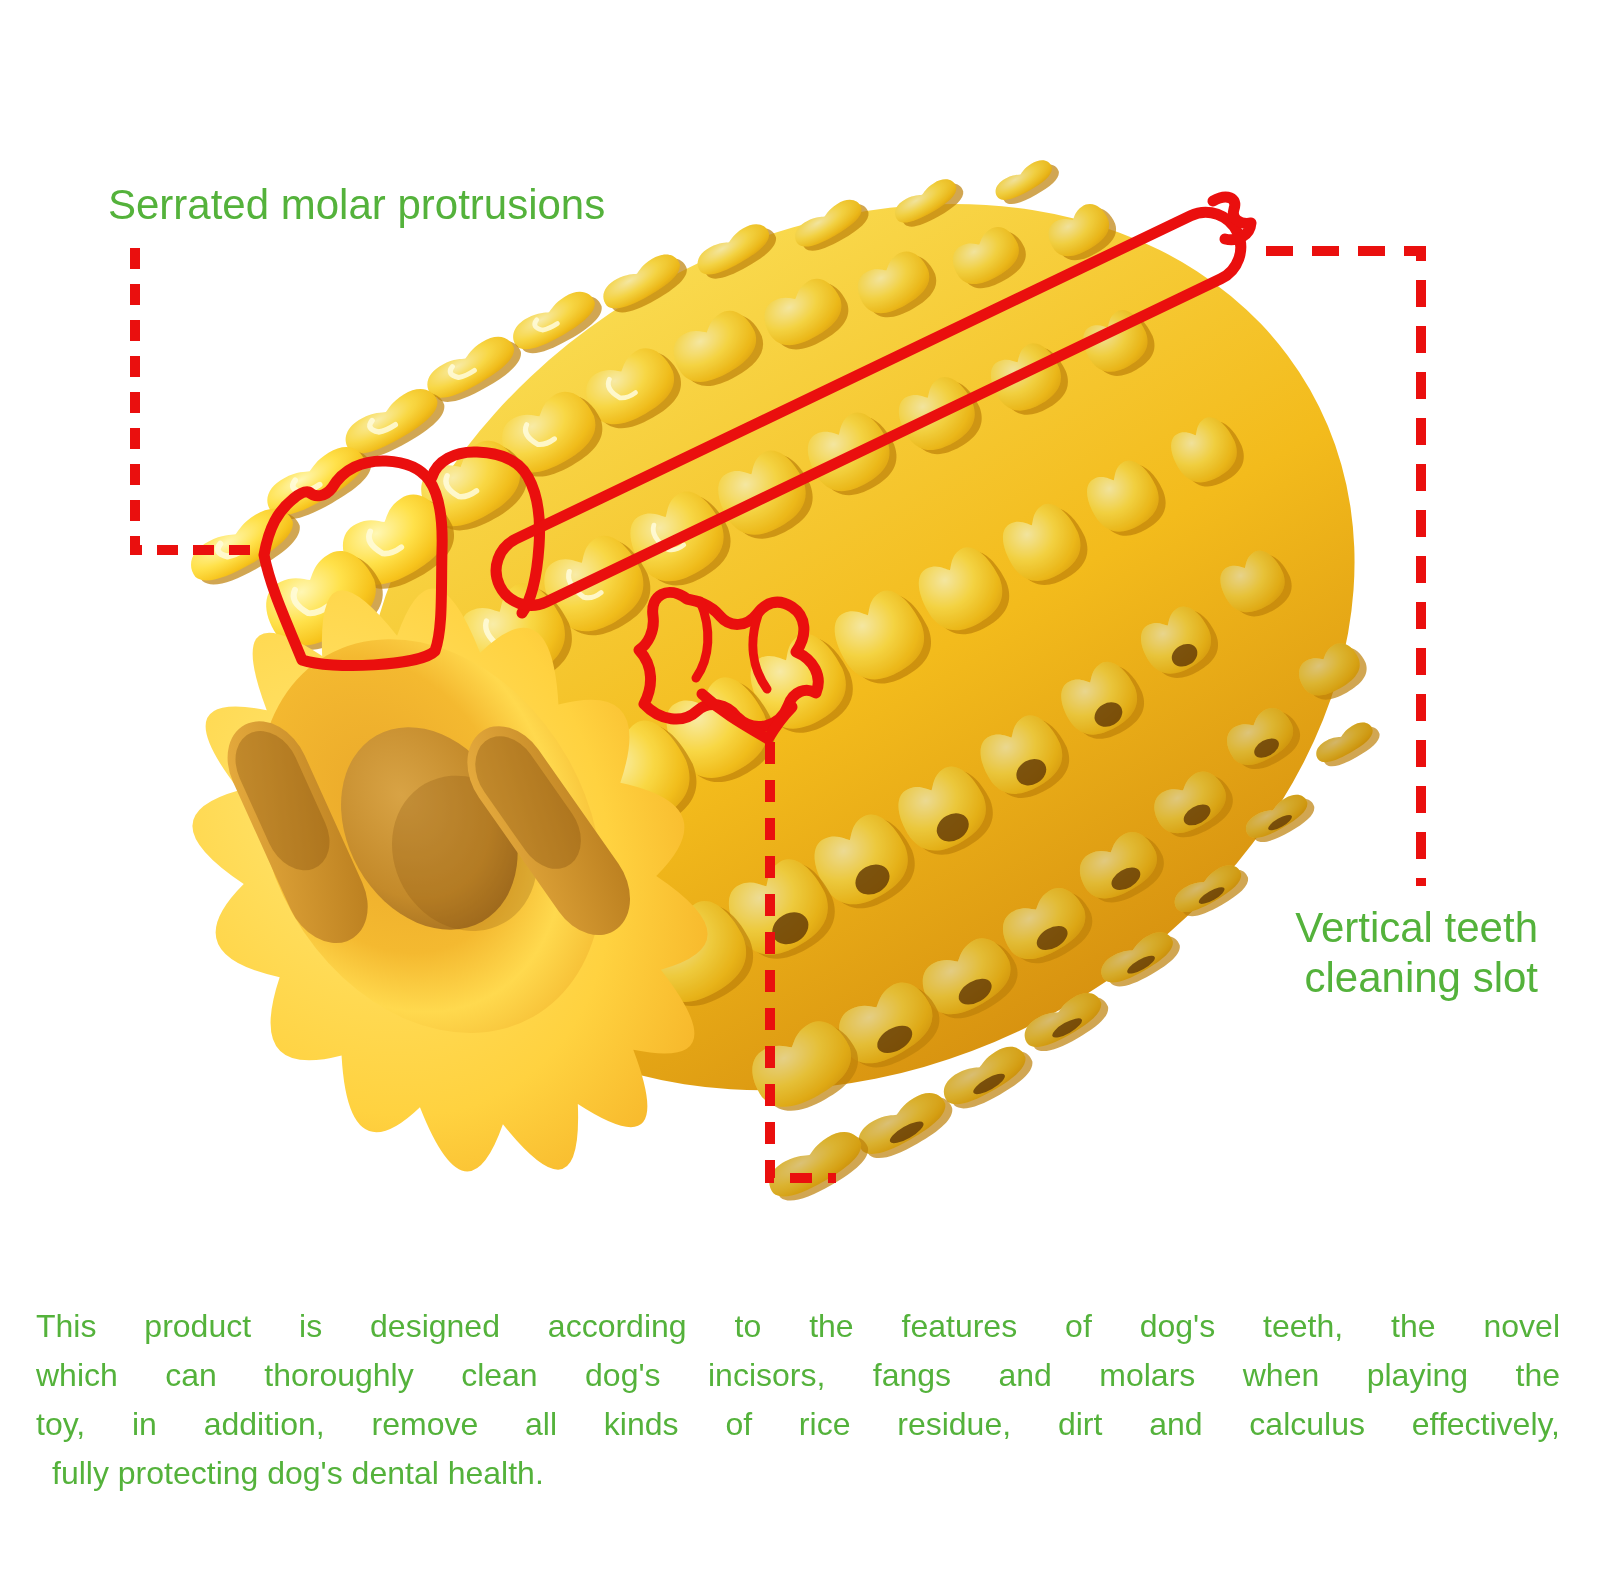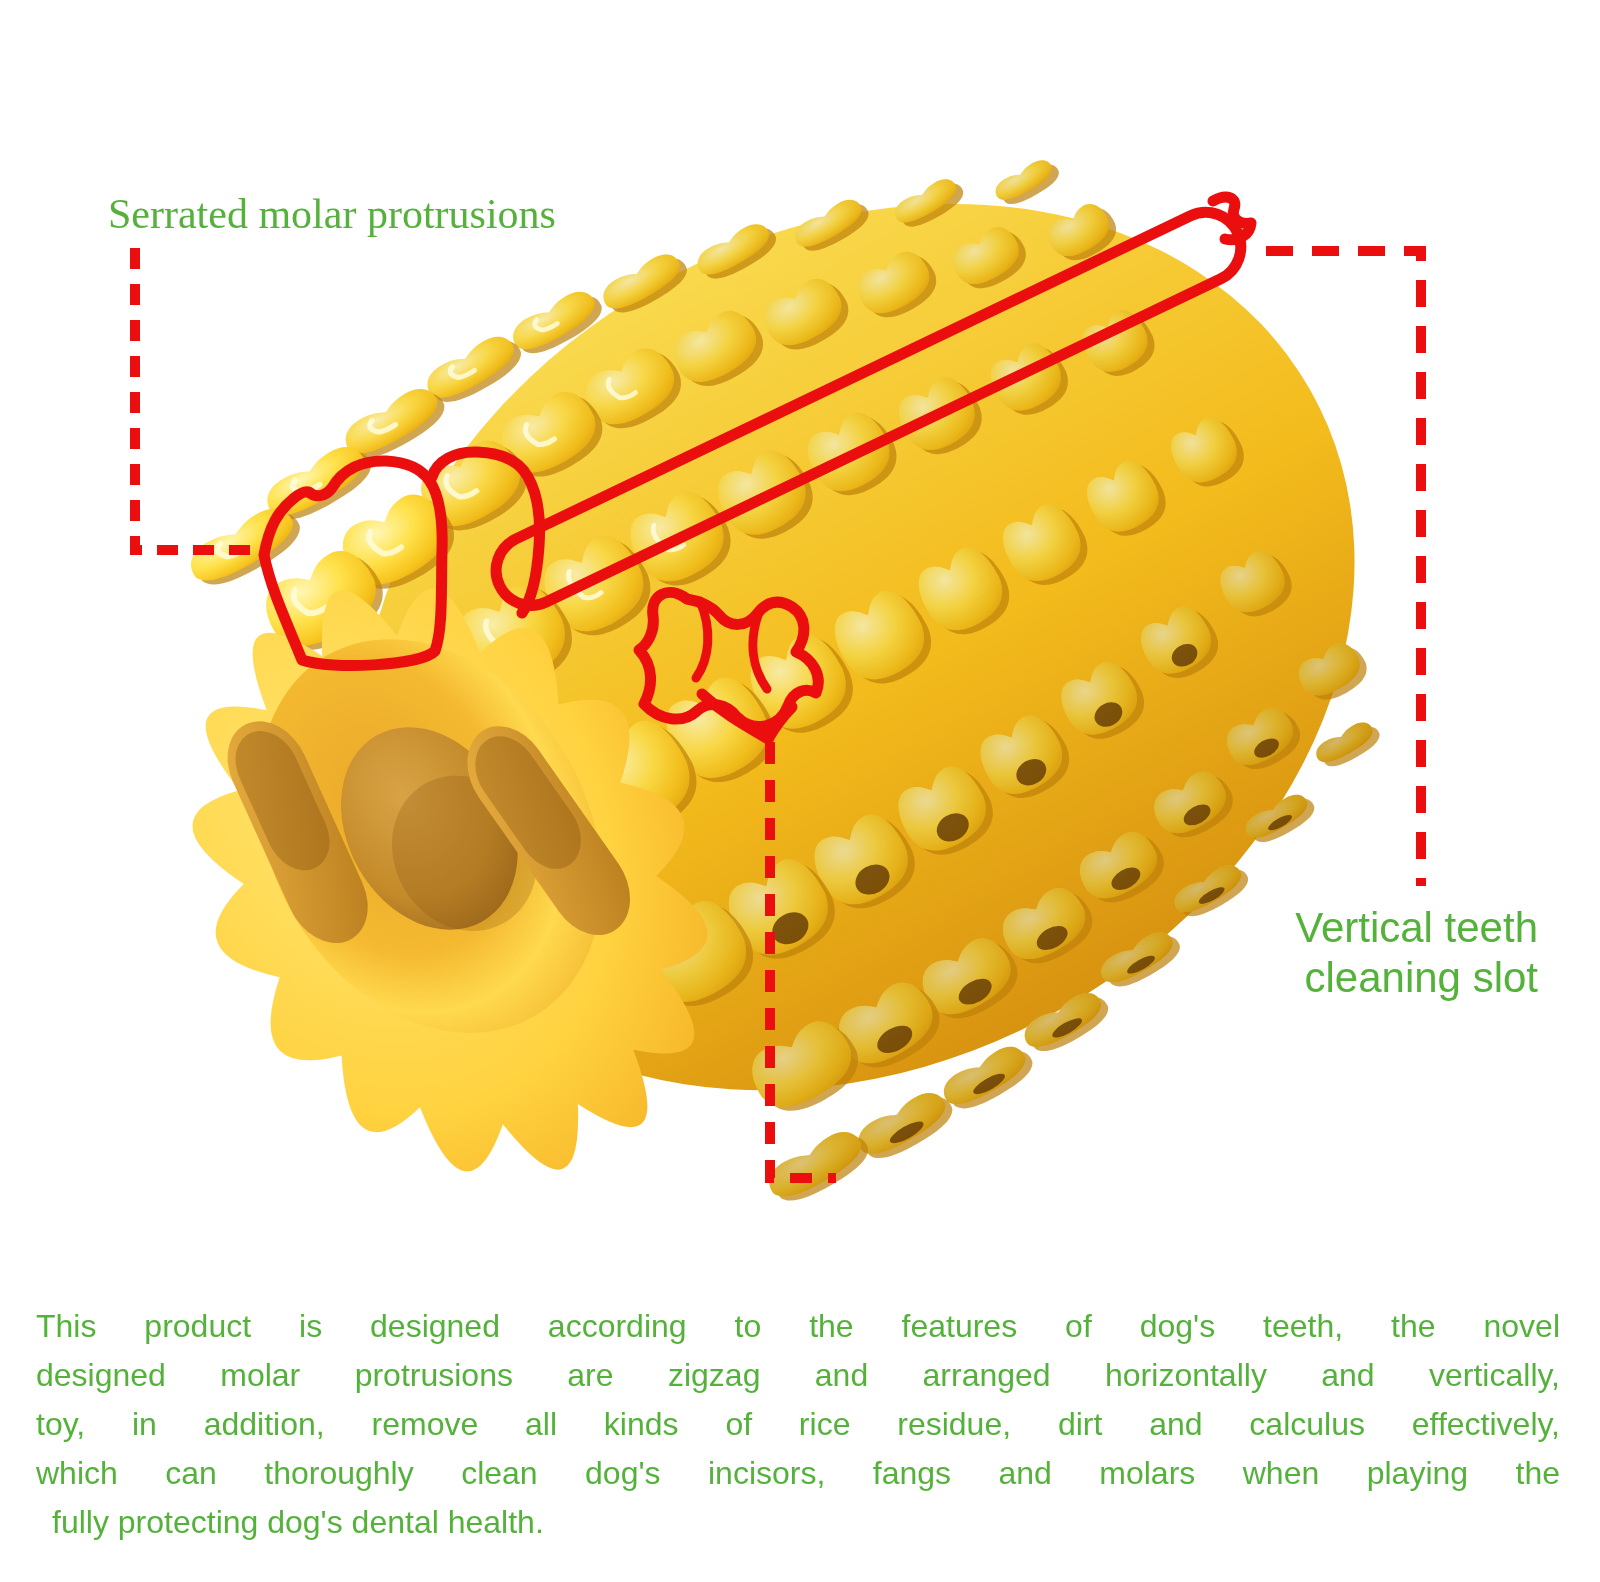--- a/index.html
+++ b/index.html
@@ -7,21 +7,21 @@
     width:1600px;height:1582px;position:relative;overflow:hidden;
     font-family:"Liberation Sans", sans-serif;
     -webkit-font-smoothing:antialiased;
   }
   .stage{position:absolute;inset:0;}
   svg.scene{position:absolute;left:0;top:0;}
   .label{
     position:absolute;color:#54b23b;font-size:42px;line-height:50px;
     white-space:nowrap;
   }
-  .label.serrated{left:108px;top:189px;font-family:Liberation Serif, serif;}
+  .label.serrated{left:108px;top:180px;}
   .label.vertical{
     left:1228px;top:903px;width:310px;text-align:right;white-space:normal;
   }
   .label.horizontal{left:853px;top:1140px;}
   .paragraph{
     position:absolute;left:36px;top:1302px;width:1524px;color:#54b23b;
     font-size:32px;line-height:49px;
   }
   .para-line{
     white-space:nowrap;text-align:justify;text-align-last:justify;
@@ -480,18 +480,17 @@
       <path d="M1266,251 H1421 V886" stroke-dasharray="27 19"></path>
       <path d="M770,742 V1178 H836" stroke-dasharray="22 16"></path>
     </g>
   </svg>
 
   <div class="label serrated">Serrated molar protrusions</div>
   <div class="label vertical">Vertical teeth cleaning slot</div>
 
   <div class="paragraph">
     <div class="para-line">This product is designed according to the features of dog's teeth, the novel</div>
-    <div class="para-line">designed molar protrusions are zigzag and arranged horizontally and vertically,</div>
+    <div class="para-line">which can thoroughly clean dog's incisors, fangs and molars when playing the</div>
     <div class="para-line">toy, in addition, remove all kinds of rice residue, dirt and calculus effectively,</div>
-    <div class="para-line">which can thoroughly clean dog's incisors, fangs and molars when playing the</div>
     <div class="para-line last">fully protecting dog's dental health.</div>
   </div>
 </div>
 
 </body></html>

